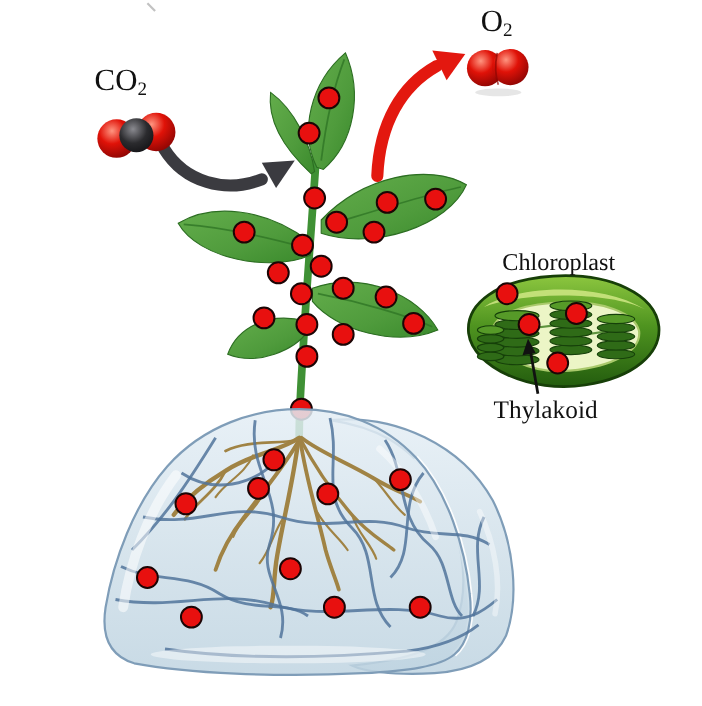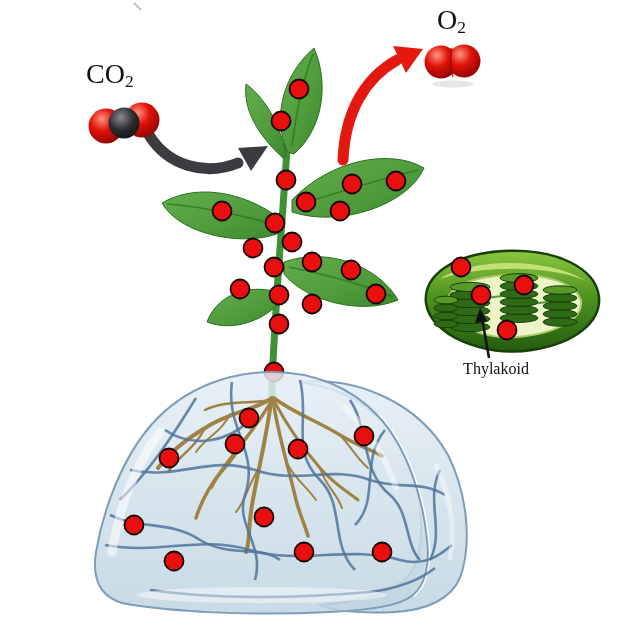--- a/index.html
+++ b/index.html
@@ -4,21 +4,21 @@
 <style>
   html,body{margin:0;padding:0;background:#ffffff;}
   #canvas{position:relative;width:638px;height:642px;background:#ffffff;overflow:hidden;
           font-family:"Liberation Serif", serif;}
   #scene{position:absolute;left:0;top:0;}
   .label{position:absolute;color:var(--text,#111);line-height:1;}
   .label .sub{font-size:0.62em;vertical-align:-0.25em;}
   #co2-label{left:86px;top:60px;font-size:28px;}
   #o2-label{left:437px;top:6px;font-size:28px;}
   #chloroplast-label{left:430px;top:227px;width:156px;text-align:center;font-size:22px;}
-  #thylakoid-label{left:421px;top:361px;width:150px;text-align:center;font-size:16px;}
+  #thylakoid-label{left:421px;top:361px;width:150px;text-align:center;font-size:23px;}
   .dot{fill:var(--dot-red,#e8100f);stroke:#1b0505;stroke-width:1.8;}
   .leaf{fill:url(#leafGrad);stroke:#2c6e22;stroke-width:1;}
   .vein{fill:none;stroke:var(--leaf-dark,#2f7526);stroke-width:1.6;opacity:.8;}
   .stem{fill:none;stroke:var(--stem-green,#3f9135);stroke-linecap:round;}
   .root{fill:none;stroke:var(--root-brown,#a08344);stroke-linecap:round;}
   .gel-line{fill:none;stroke:var(--gel-line,#51749b);stroke-width:2.6;opacity:.85;}
   .gel-body{fill:url(#gelGrad);fill-opacity:.85;stroke:#7f9db8;stroke-width:2;}
   .gloss{fill:none;stroke:#ffffff;stroke-linecap:round;}
   .arrow-black{stroke:var(--arrow-black,#3b3b40);fill:none;stroke-linecap:round;}
   .arrow-black-head{fill:var(--arrow-black,#3b3b40);}
@@ -238,14 +238,15 @@
         <circle cx="382" cy="552" r="9.5" class="dot"></circle>
       </g>
   </svg>
 
   <div class="label" id="co2-label">
     <span>CO</span><span class="sub">2</span>
   </div>
   <div class="label" id="o2-label">
     <span>O</span><span class="sub">2</span>
   </div>
+  <div class="label" id="chloroplast-label">Chloroplast</div>
   <div class="label" id="thylakoid-label">Thylakoid</div>
 </div>
 
 </body></html>

